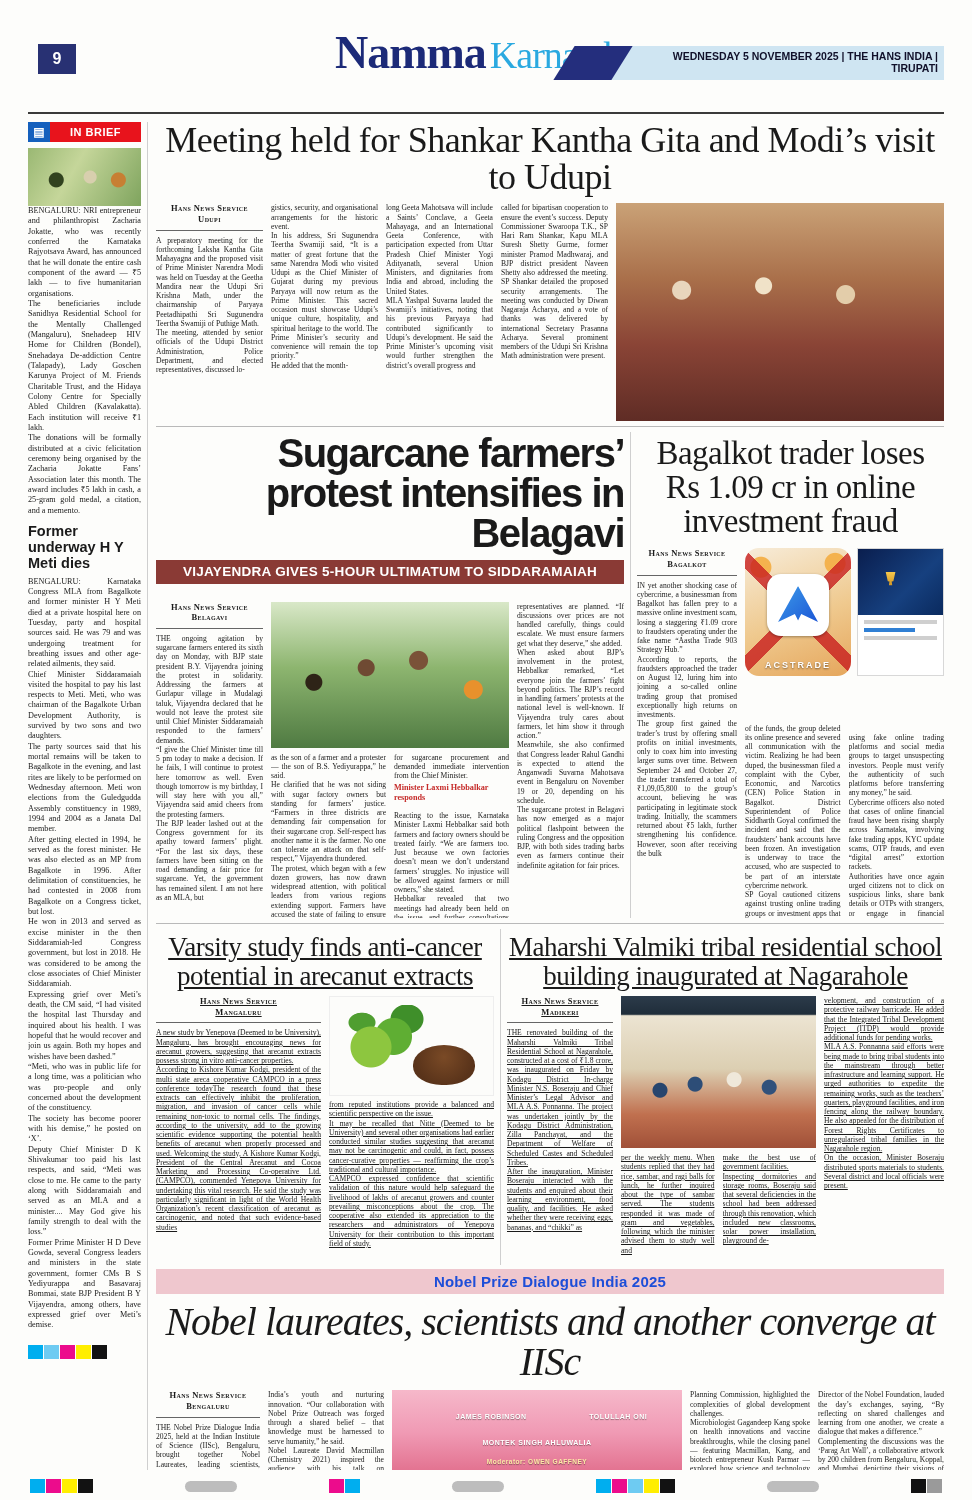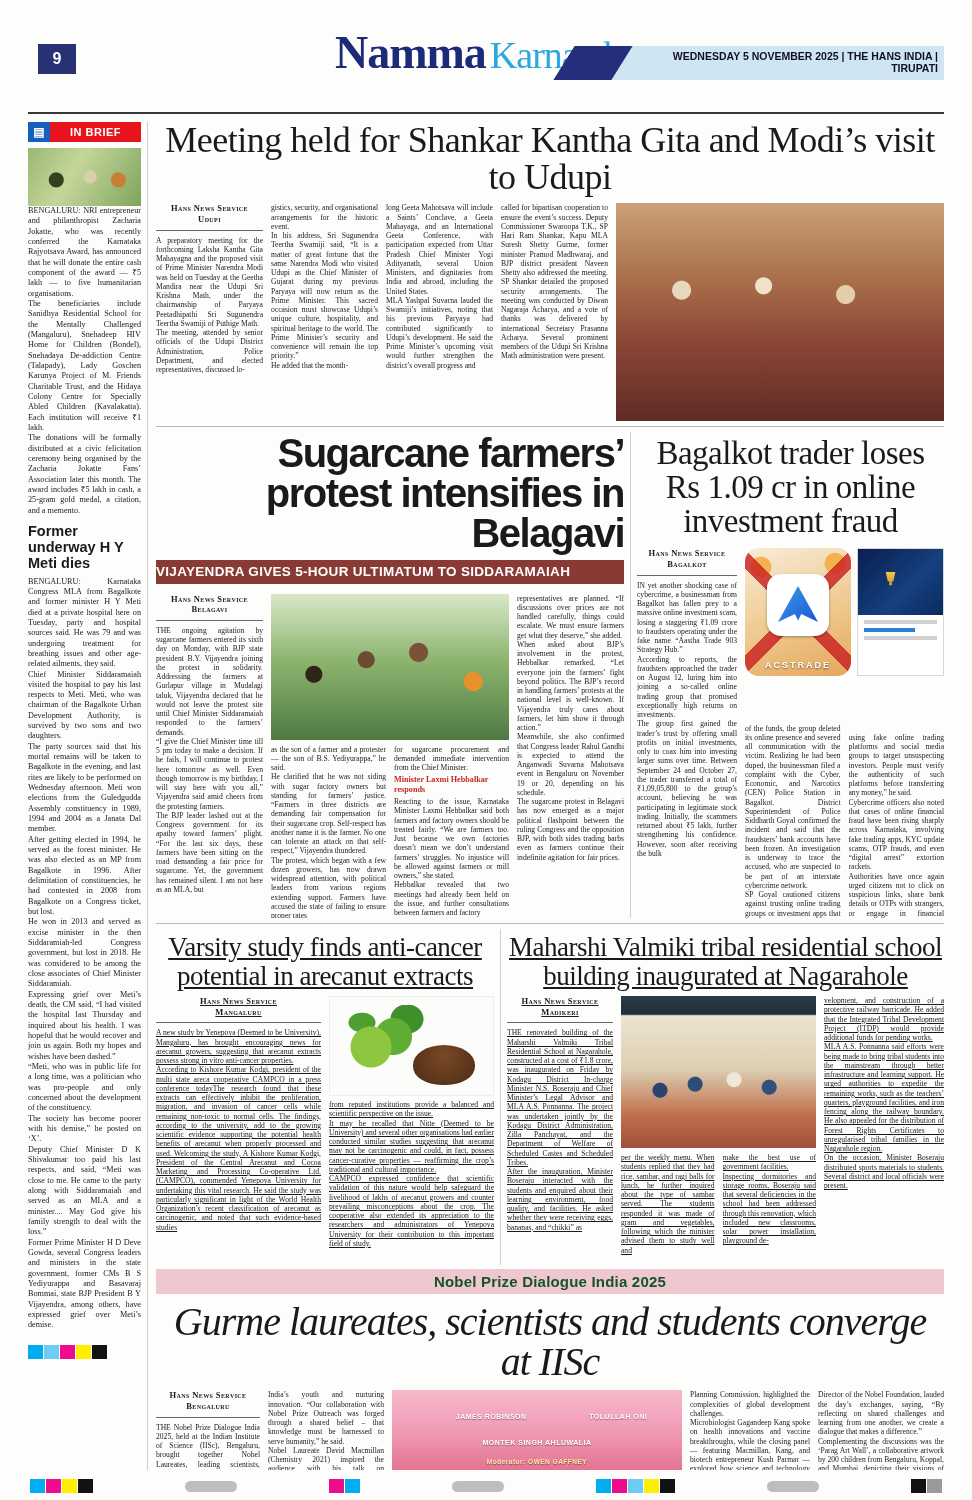--- a/index.html
+++ b/index.html
@@ -56,34 +56,34 @@
   .udupi .col{width:107px;flex:0 0 107px;}
   .udupi-photo{flex:1;height:218px;background:
       radial-gradient(circle at 20% 40%,#e8d6bd 0 9px,transparent 10px),
       radial-gradient(circle at 45% 38%,#f0e2c8 0 8px,transparent 9px),
       radial-gradient(circle at 70% 42%,#e3cdaa 0 9px,transparent 10px),
       linear-gradient(180deg,#caa277 0%,#a96f4a 35%,#8a4436 65%,#5f2c25 100%);}
   
   .midrow{display:flex;height:486px;overflow:hidden;}
   .sugar{width:468px;flex:0 0 468px;overflow:hidden;}
   .sugar h1{font:700 40px/0.99 "Liberation Sans",sans-serif;letter-spacing:-1.5px;text-align:right;margin:2px 0 7px;}
-  .strap{background:#8a3a35;color:#fff;font:700 13.5px/1 "Liberation Sans",sans-serif;text-align:left;
-         padding:5px 0;margin-bottom:10px;letter-spacing:.3px;}
+  .strap{background:#8a3a35;color:#fff;font:700 13.5px/1 "Liberation Sans",sans-serif;text-align:center;
+         padding:5px 0;margin-bottom:18px;letter-spacing:.3px;}
   .sugar .row{display:flex;gap:8px;height:368px;}
   .sugar .colA,.sugar .colD{width:107px;flex:0 0 107px;}
   .sugar .mid{flex:1;display:flex;flex-direction:column;}
   .protest-photo{height:146px;margin-bottom:5px;background:
       radial-gradient(circle at 18% 55%,#2e2417 0 8px,transparent 9px),
       radial-gradient(circle at 40% 45%,#6f4a33 0 8px,transparent 9px),
       radial-gradient(circle at 62% 40%,#7a5238 0 9px,transparent 10px),
       radial-gradient(circle at 85% 60%,#e8912c 0 9px,transparent 10px),
       linear-gradient(180deg,#d9e8c8 0%,#8db56f 45%,#4f7a42 100%);}
   .midcols{display:flex;gap:8px;flex:1;overflow:hidden;}
   .midcols .col{flex:1;}
-  .subhead{font:700 8.2px/1.2 "Liberation Serif",serif;color:#c52a28;margin:3px 0 2px;}
+  .subhead{font:700 8.2px/1.2 "Liberation Serif",serif;color:#c52a28;margin:3px 0 8px;}
   .bag{flex:1;overflow:hidden;}
   .bag h1{font:400 33px/1.03 "Liberation Serif",serif;letter-spacing:-.5px;text-align:center;margin:4px 0 10px;}
   .bag .row{display:flex;gap:8px;height:388px;}
   .bag .colA{width:100px;flex:0 0 100px;}
   .bag .right{flex:1;display:flex;flex-direction:column;}
   .bag-imgs{display:flex;gap:6px;height:128px;margin-bottom:6px;}
   .acstrade-photo{flex:1.25;background:
       linear-gradient(45deg,transparent 46%,rgba(200,30,30,.8) 46% 54%,transparent 54%),
       linear-gradient(-45deg,transparent 46%,rgba(200,30,30,.8) 46% 54%,transparent 54%),
       radial-gradient(circle at 15% 15%,#f4b24e 0 10px,transparent 11px),
@@ -125,21 +125,21 @@
   .valmiki .colD{width:120px;flex:0 0 120px;}
   .valmiki .mid{flex:1;display:flex;flex-direction:column;}
   .school-photo{height:152px;margin-bottom:5px;background:
       radial-gradient(circle at 20% 62%,#27456e 0 7px,transparent 8px),
       radial-gradient(circle at 38% 58%,#2d4d77 0 7px,transparent 8px),
       radial-gradient(circle at 58% 55%,#efe8da 0 7px,transparent 8px),
       radial-gradient(circle at 76% 60%,#31517b 0 7px,transparent 8px),
       linear-gradient(180deg,#2c3b4a 0%,#1f2d3a 12%,#ece4d2 13%,#dccfb2 48%,#c0704f 78%,#a05038 100%);}
   
   .nobel{margin-top:4px;}
-  .nobel-banner{background:#efc7ce;color:#14532d;font:700 15px/1 "Liberation Sans",sans-serif;
+  .nobel-banner{background:#efc7ce;color:#1d4ed8;font:700 15px/1 "Liberation Sans",sans-serif;
                 text-align:center;padding:5px 0;letter-spacing:.2px;}
   .nobel h1{font:italic 400 40px/1 "Liberation Serif",serif;letter-spacing:-1px;text-align:center;margin:8px 0 8px;}
   .nobel .row{display:flex;gap:8px;height:206px;overflow:hidden;}
   .nobel .c1{width:104px;flex:0 0 104px;}
   .nobel .c2{width:116px;flex:0 0 116px;}
   .nobel .cphoto{flex:1;display:flex;flex-direction:column;}
   .nobel .c4{width:120px;flex:0 0 120px;}
   .nobel .c5{width:126px;flex:0 0 126px;}
   .nobel-photo{height:142px;margin-bottom:4px;background:
       radial-gradient(circle at 28% 78%,#2a1020 0 9px,transparent 10px),
@@ -358,21 +358,21 @@
             </div>
             <div class="colD col body pre" data-interactable="false">velopment, and construction of a protective railway barricade. He added that the Integrated Tribal Development Project (ITDP) would provide additional funds for pending works.
 MLA A.S. Ponnanna said efforts were being made to bring tribal students into the mainstream through better infrastructure and learning support. He urged authorities to expedite the remaining works, such as the teachers’ quarters, playground facilities, and iron fencing along the railway boundary. He also appealed for the distribution of Forest Rights Certificates to unregularised tribal families in the Nagarahole region.
 On the occasion, Minister Boseraju distributed sports materials to students. Several district and local officials were present.</div>
           </div>
         </section>
       </div>
 
       <section class="nobel" data-interactable="false">
         <div class="nobel-banner" data-interactable="false">Nobel Prize Dialogue India 2025</div>
-        <h1 data-interactable="false">Gurme laureates, scientists and students converge at IISc</h1>
+        <h1 data-interactable="false">Nobel laureates, scientists and another converge at IISc</h1>
         <div class="row">
           <div class="c1 col" data-interactable="false">
             <div class="byline" data-interactable="false">
               <div data-interactable="false">Hans News Service</div>
               <div class="place" data-interactable="false">Bengaluru</div>
             </div>
             <div class="body pre" data-interactable="false">THE Nobel Prize Dialogue India 2025, held at the Indian Institute of Science (IISc), Bengaluru, brought together Nobel Laureates, leading scientists, thinkers, and students to explore the theme “The Future We Want.” The event was organised in exclusive partnership with the Tata Trusts, focusing on the intersections of science, society, and youth.
 Opening the dialogue, Siddharth Sharma, CEO of Tata Trusts, underlined the importance of empowering</div>
           </div>
           <div class="c2 col body pre" data-interactable="false">India’s youth and nurturing innovation. “Our collaboration with Nobel Prize Outreach was forged through a shared belief – that knowledge must be harnessed to serve humanity,” he said.

